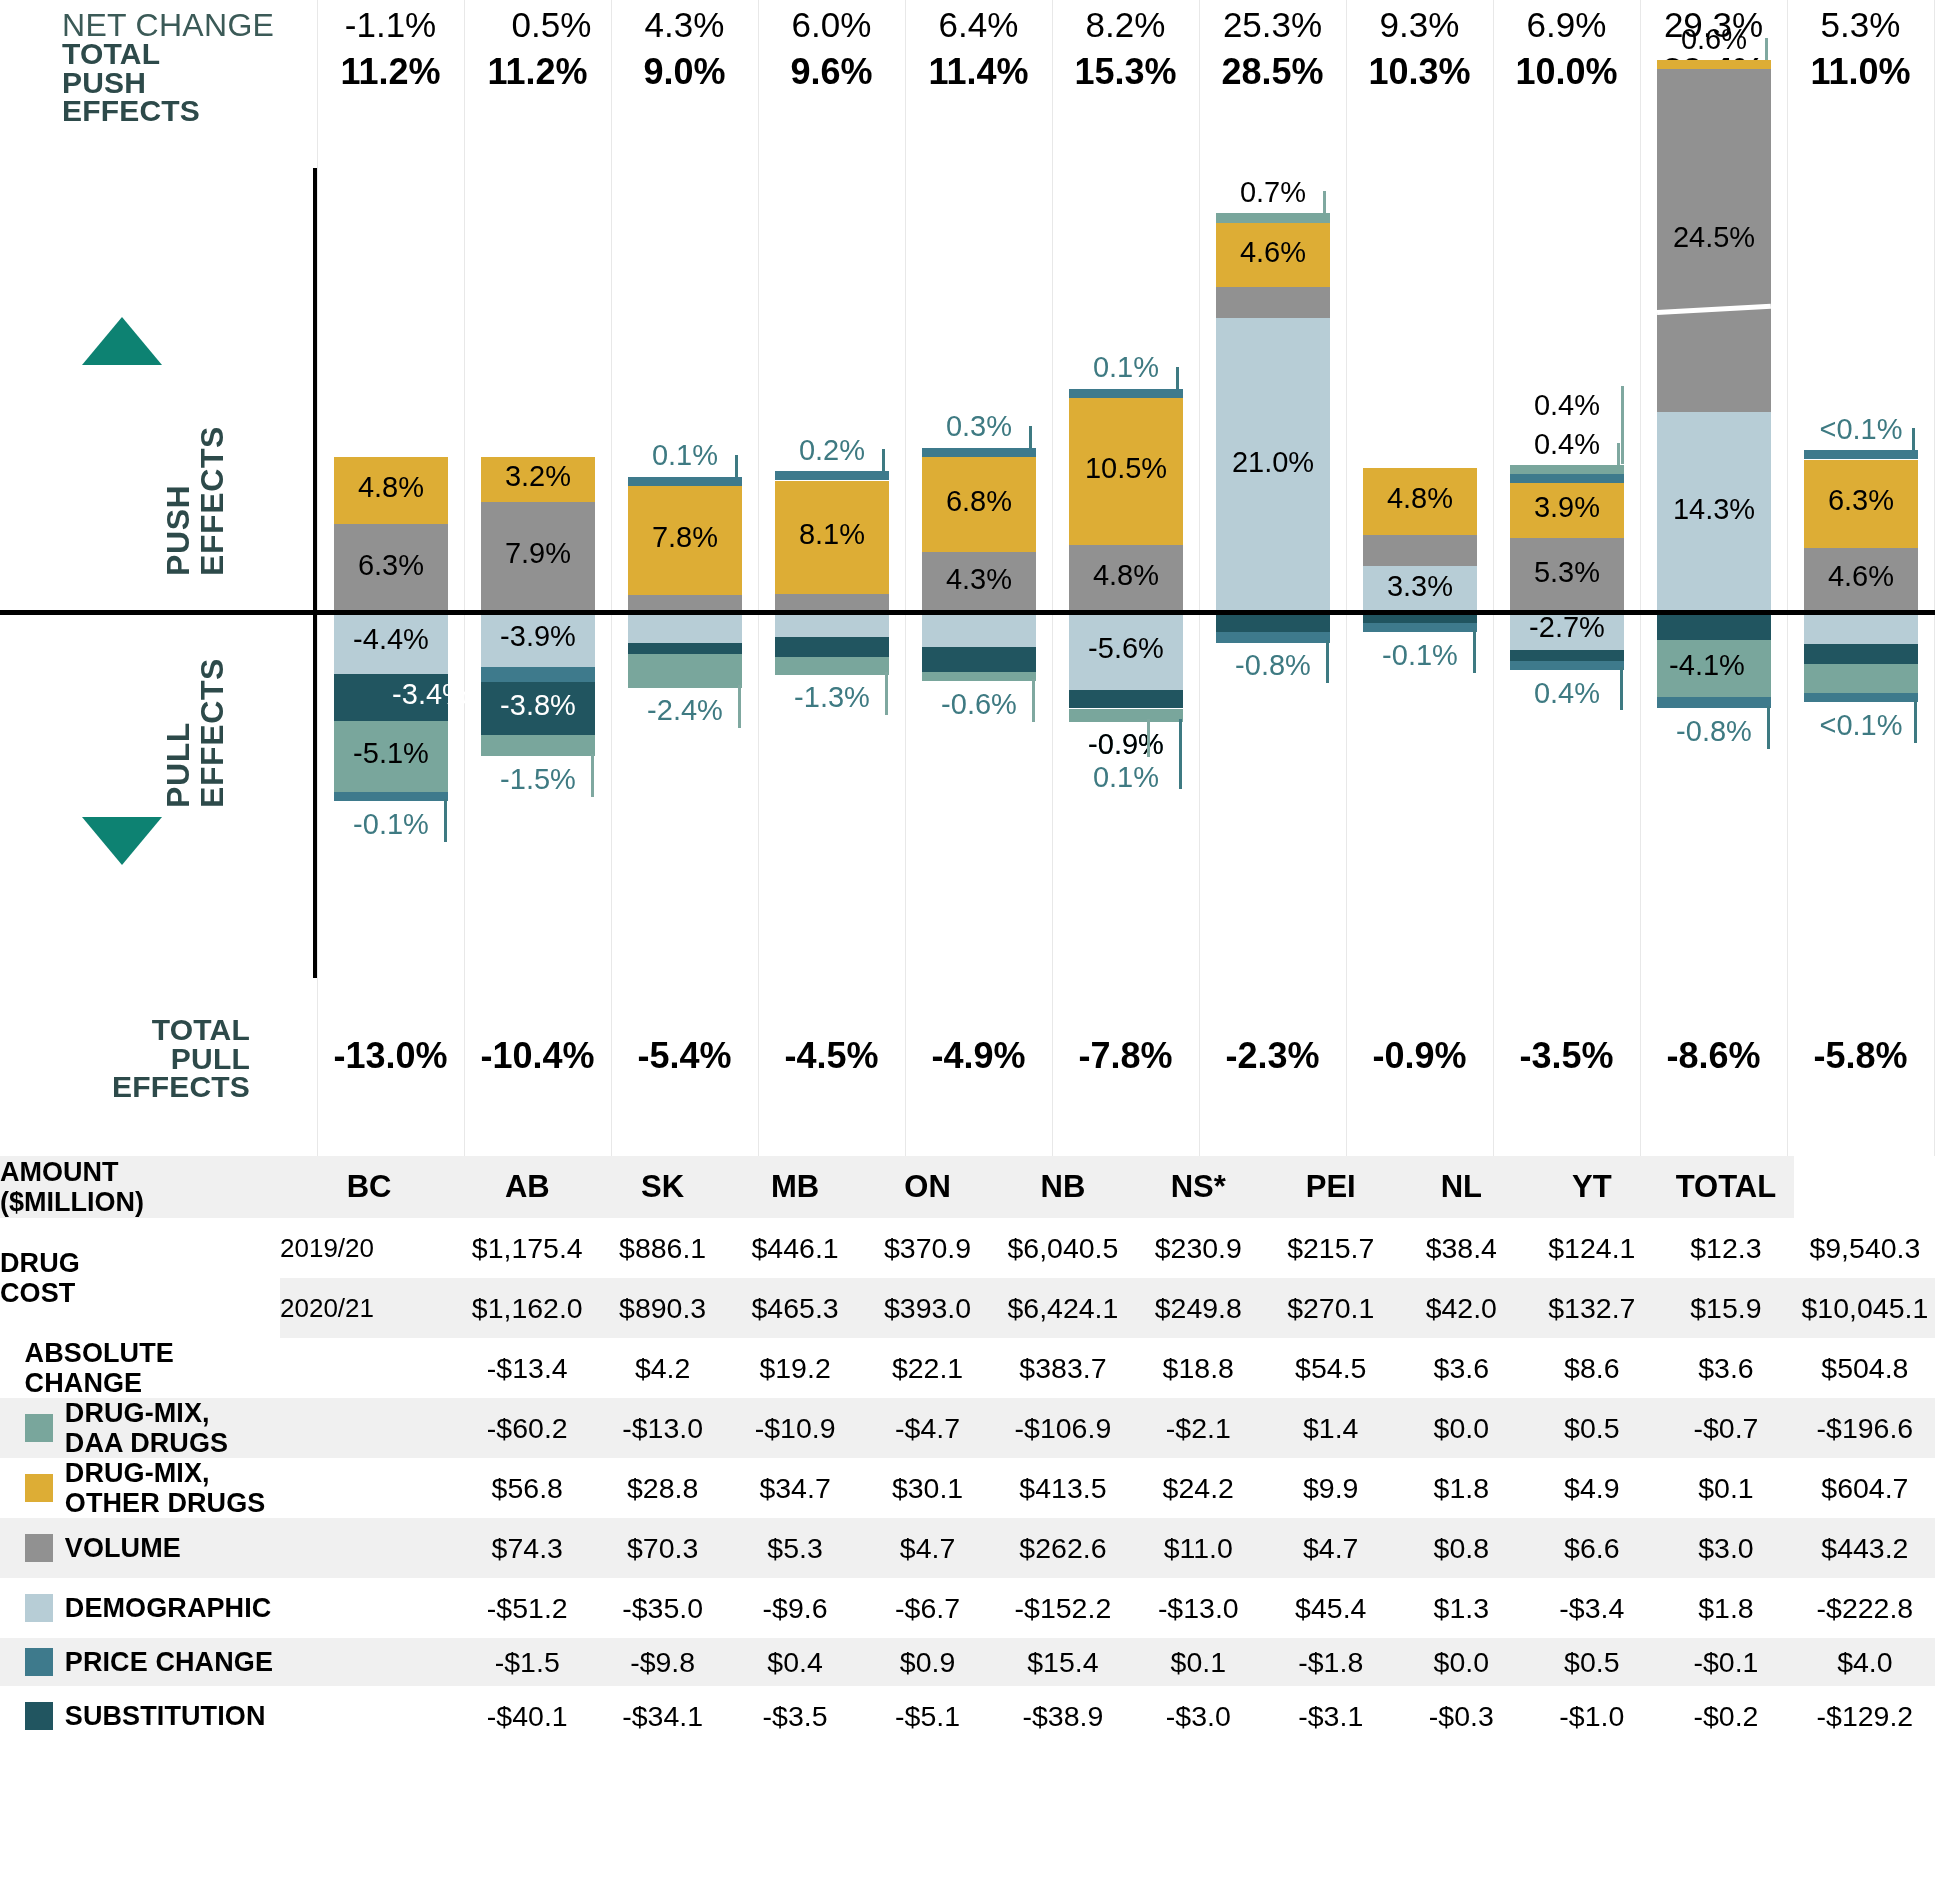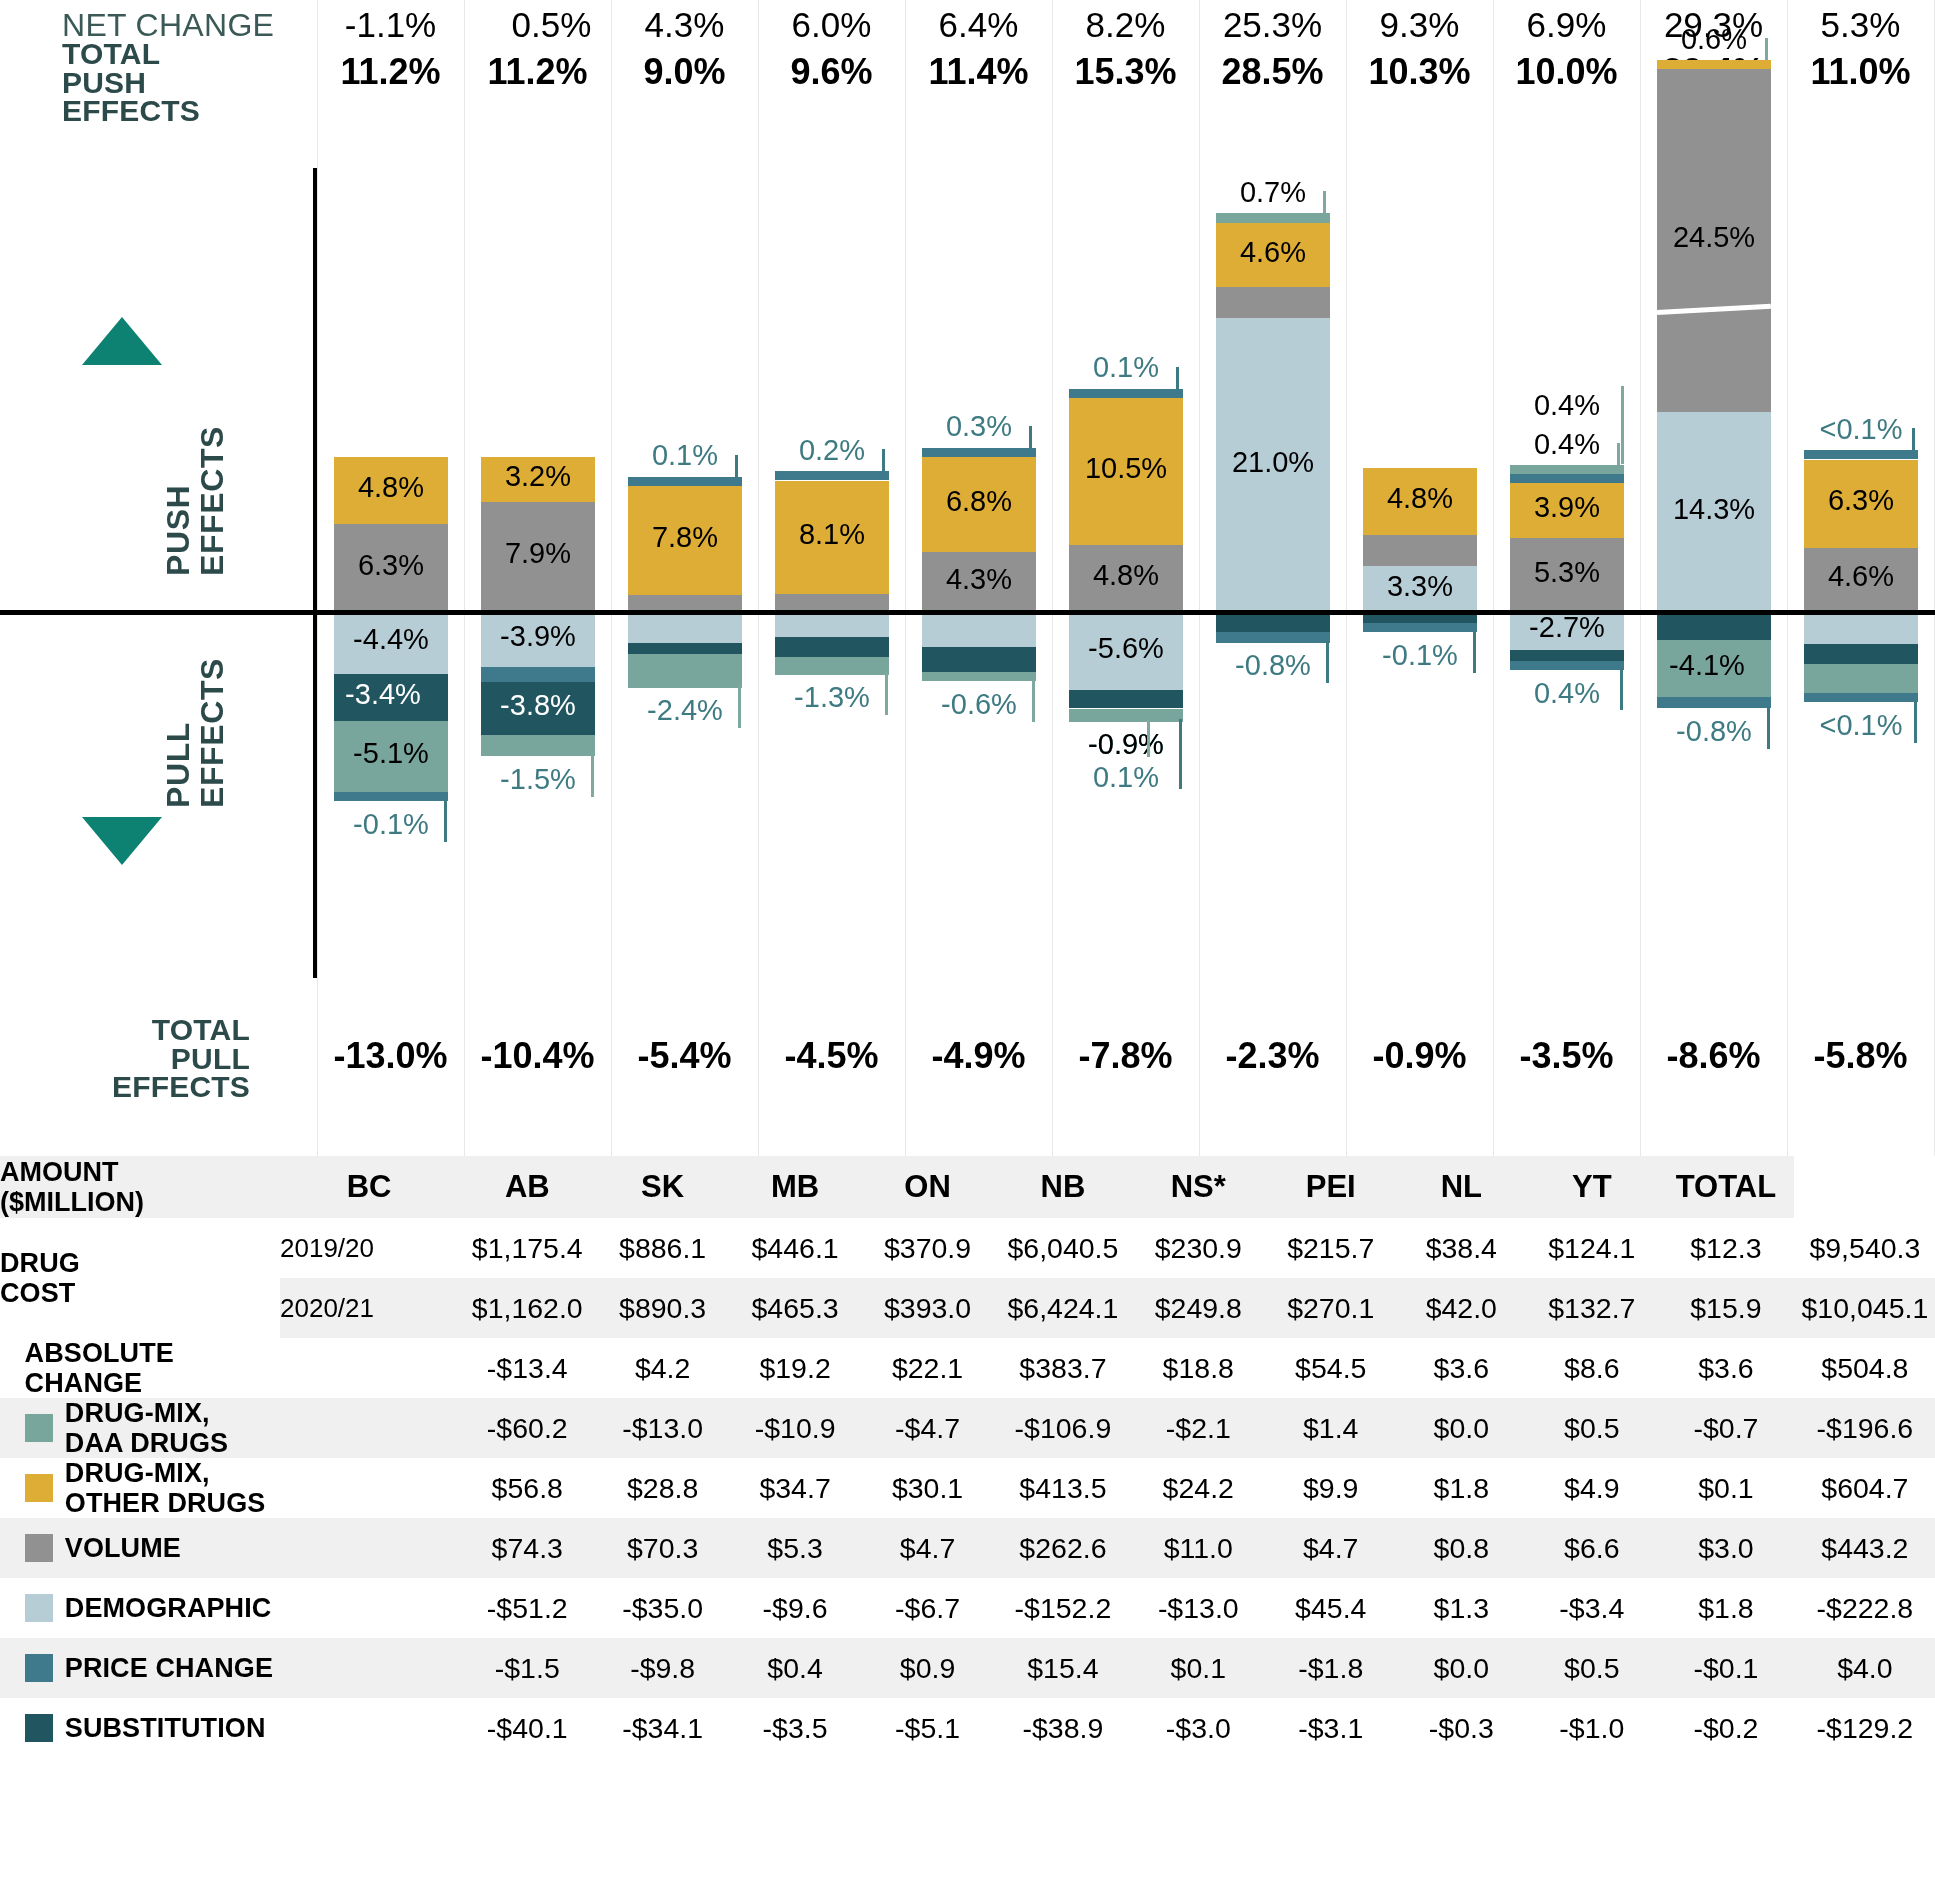--- a/index.html
+++ b/index.html
@@ -161,21 +161,21 @@
       <div class="hdr-cell hdr-tot" style="left: 1787px; width: 147px;">11.0%</div>
       <div class="tp-val" style="left: 1787px; width: 147px; top: 1035px;">-5.8%</div>
       <div class="vert-axis" style="left: 313px; top: 168px; height: 810px;"></div>
       <div class="seg" style="left: 334px; width: 114px; top: 524px; height: 88px; background: rgb(145, 145, 145);"></div>
       <div class="out-lbl bk" style="left: 334px; width: 114px; top: 549px;">6.3%</div>
       <div class="seg" style="left: 334px; width: 114px; top: 457px; height: 67px; background: rgb(221, 173, 53);"></div>
       <div class="out-lbl bk" style="left: 334px; width: 114px; top: 471px;">4.8%</div>
       <div class="seg" style="left: 334px; width: 114px; top: 612px; height: 62px; background: rgb(183, 205, 214);"></div>
       <div class="out-lbl bk" style="left: 334px; width: 114px; top: 623px;">-4.4%</div>
       <div class="seg" style="left: 334px; width: 114px; top: 674px; height: 48px; background: rgb(33, 85, 96);"></div>
-      <div class="out-lbl " style="color: rgb(255, 255, 255); left: 334px; width: 98px; top: 678px;">-3.4%</div>
+      <div class="out-lbl " style="color: rgb(255, 255, 255); left: 334px; width: 98px; top: 678px; padding-left: 47px;">-3.4%</div>
       <div class="seg" style="left: 334px; width: 114px; top: 721px; height: 71px; background: rgb(121, 166, 156);"></div>
       <div class="out-lbl bk" style="left: 334px; width: 114px; top: 737px;">-5.1%</div>
       <div class="seg" style="left: 334px; width: 114px; top: 792px; height: 9px; background: rgb(62, 122, 140);"></div>
       <div class="out-lbl tl" style="left: 334px; width: 114px; top: 808px;">-0.1%</div>
       <div class="leader" style="left: 444px; top: 799px; height: 43px;"></div>
       <div class="seg" style="left: 481px; width: 114px; top: 502px; height: 111px; background: rgb(145, 145, 145);"></div>
       <div class="out-lbl bk" style="left: 481px; width: 114px; top: 537px;">7.9%</div>
       <div class="seg" style="left: 481px; width: 114px; top: 457px; height: 45px; background: rgb(221, 173, 53);"></div>
       <div class="out-lbl bk" style="left: 481px; width: 114px; top: 460px;">3.2%</div>
       <div class="seg" style="left: 481px; width: 114px; top: 612px; height: 55px; background: rgb(183, 205, 214);"></div>
@@ -451,21 +451,21 @@
           <td class="c-val" style="width:147px;">-$6.7</td>
           <td class="c-val" style="width:147px;">-$152.2</td>
           <td class="c-val" style="width:147px;">-$13.0</td>
           <td class="c-val" style="width:147px;">$45.4</td>
           <td class="c-val" style="width:147px;">$1.3</td>
           <td class="c-val" style="width:147px;">-$3.4</td>
           <td class="c-val" style="width:147px;">$1.8</td>
           <td class="c-val" style="width:147px;">-$222.8</td>
         </tr>
         <tr class="r-shade">
-          <td colspan="2" class="c-lbl" style="width:317px;height:60px;padding-left:0;">
+          <td colspan="2" class="c-lbl" style="width:317px;height:48px;padding-left:0;">
             <div class="lbl-flex">
               <span class="swatch" style="background:#3e7a8c"></span>
               <span class="lbl-txt">
                 <div>PRICE CHANGE</div>
               </span>
             </div>
           </td>
           <td class="c-val" style="width:147px;">-$1.5</td>
           <td class="c-val" style="width:147px;">-$9.8</td>
           <td class="c-val" style="width:147px;">$0.4</td>

